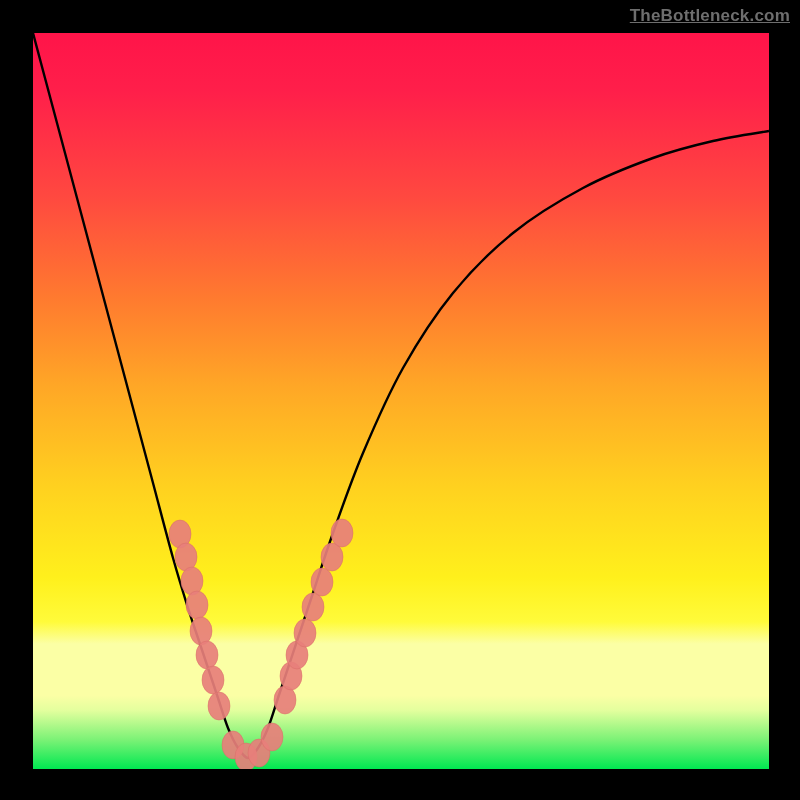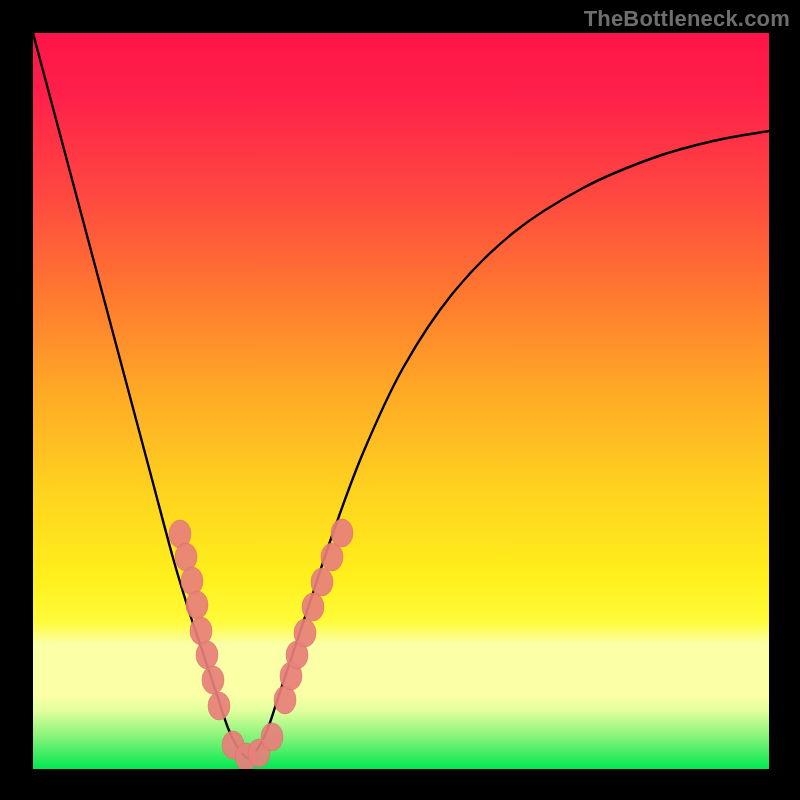--- a/index.html
+++ b/index.html
@@ -40,24 +40,25 @@
       #e4ff9e 92%,
       #7cf276 96%,
       #00e851 100%
     );
   }
   .watermark {
     position: absolute;
     top: 6px;
     right: 10px;
     font-family: Arial, Helvetica, sans-serif;
-    font-size: 22px;
+    font-size: 17px;
     color: #6e6e6e;
     letter-spacing: 0.2px;
     font-weight: 600;
+    text-decoration: underline;
   }
   svg.curve {
     position: absolute;
     left: 33px;
     top: 33px;
     width: 736px;
     height: 736px;
   }
   .dot {
     fill: #e77f7b;

